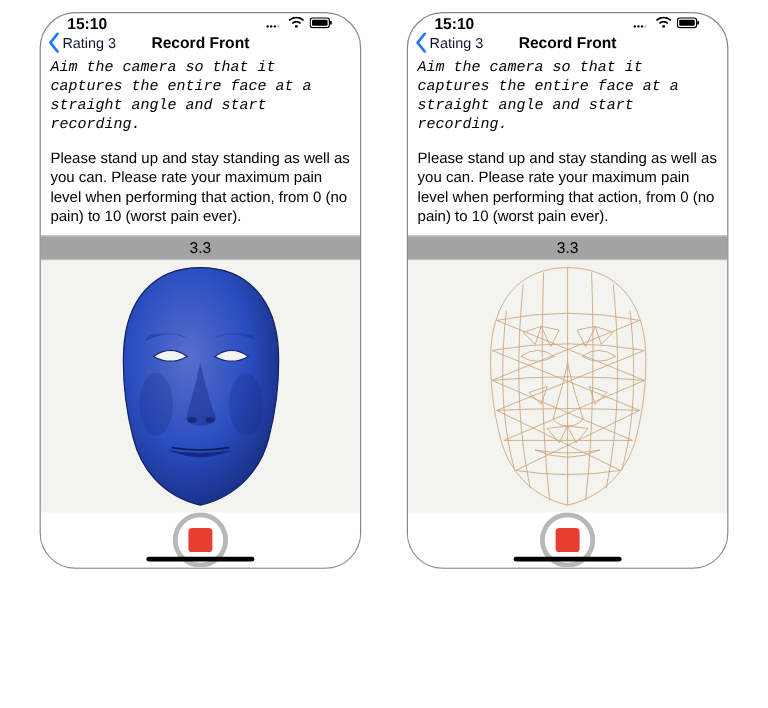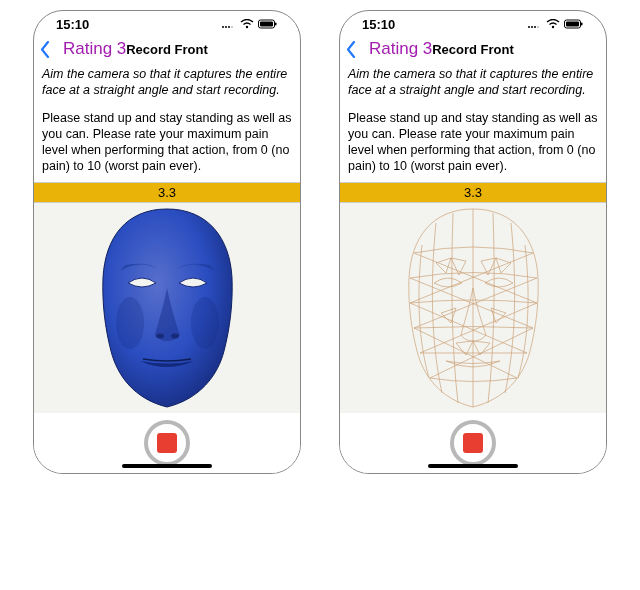--- a/index.html
+++ b/index.html
@@ -41,25 +41,25 @@
       align-items: center;
     }
     .header {
       display: flex;
       align-items: center;
       height: 30px;
       padding: 0 6px;
       position: relative;
     }
     .back-link {
-      color: #a21caf;
-      font-size: 17px;
-      display: flex;
-      align-items: center;
-      gap: 12px;
+      color: #0f172a;
+      font-size: 12px;
+      display: flex;
+      align-items: center;
+      gap: 1px;
     }
     .back-chevron svg {
       width: 11px;
       height: 17px;
       display: block;
     }
     .title {
       font-weight: bold;
       font-size: 13px;
       position: absolute;
@@ -67,26 +67,27 @@
       transform: translateX(-50%);
       text-align: right;
     }
     .instructions {
       padding: 4px 8px 2px 8px;
       font-size: 12.5px;
       line-height: 1.28;
     }
     .italic-line {
       font-style: italic;
+      font-family: Liberation Mono, monospace;
     }
     .body-text {
       margin-top: 12px;
     }
     .rating-bar {
-      background: #eab308;
+      background: #a3a3a3;
       text-align: center;
       padding: 2px 0;
       font-size: 13px;
       margin-top: 6px;
       border-top: 1px solid #ccc;
       border-bottom: 1px solid #ccc;
     }
     .preview-area {
       flex: 1;
       background: #f3f3f0;

